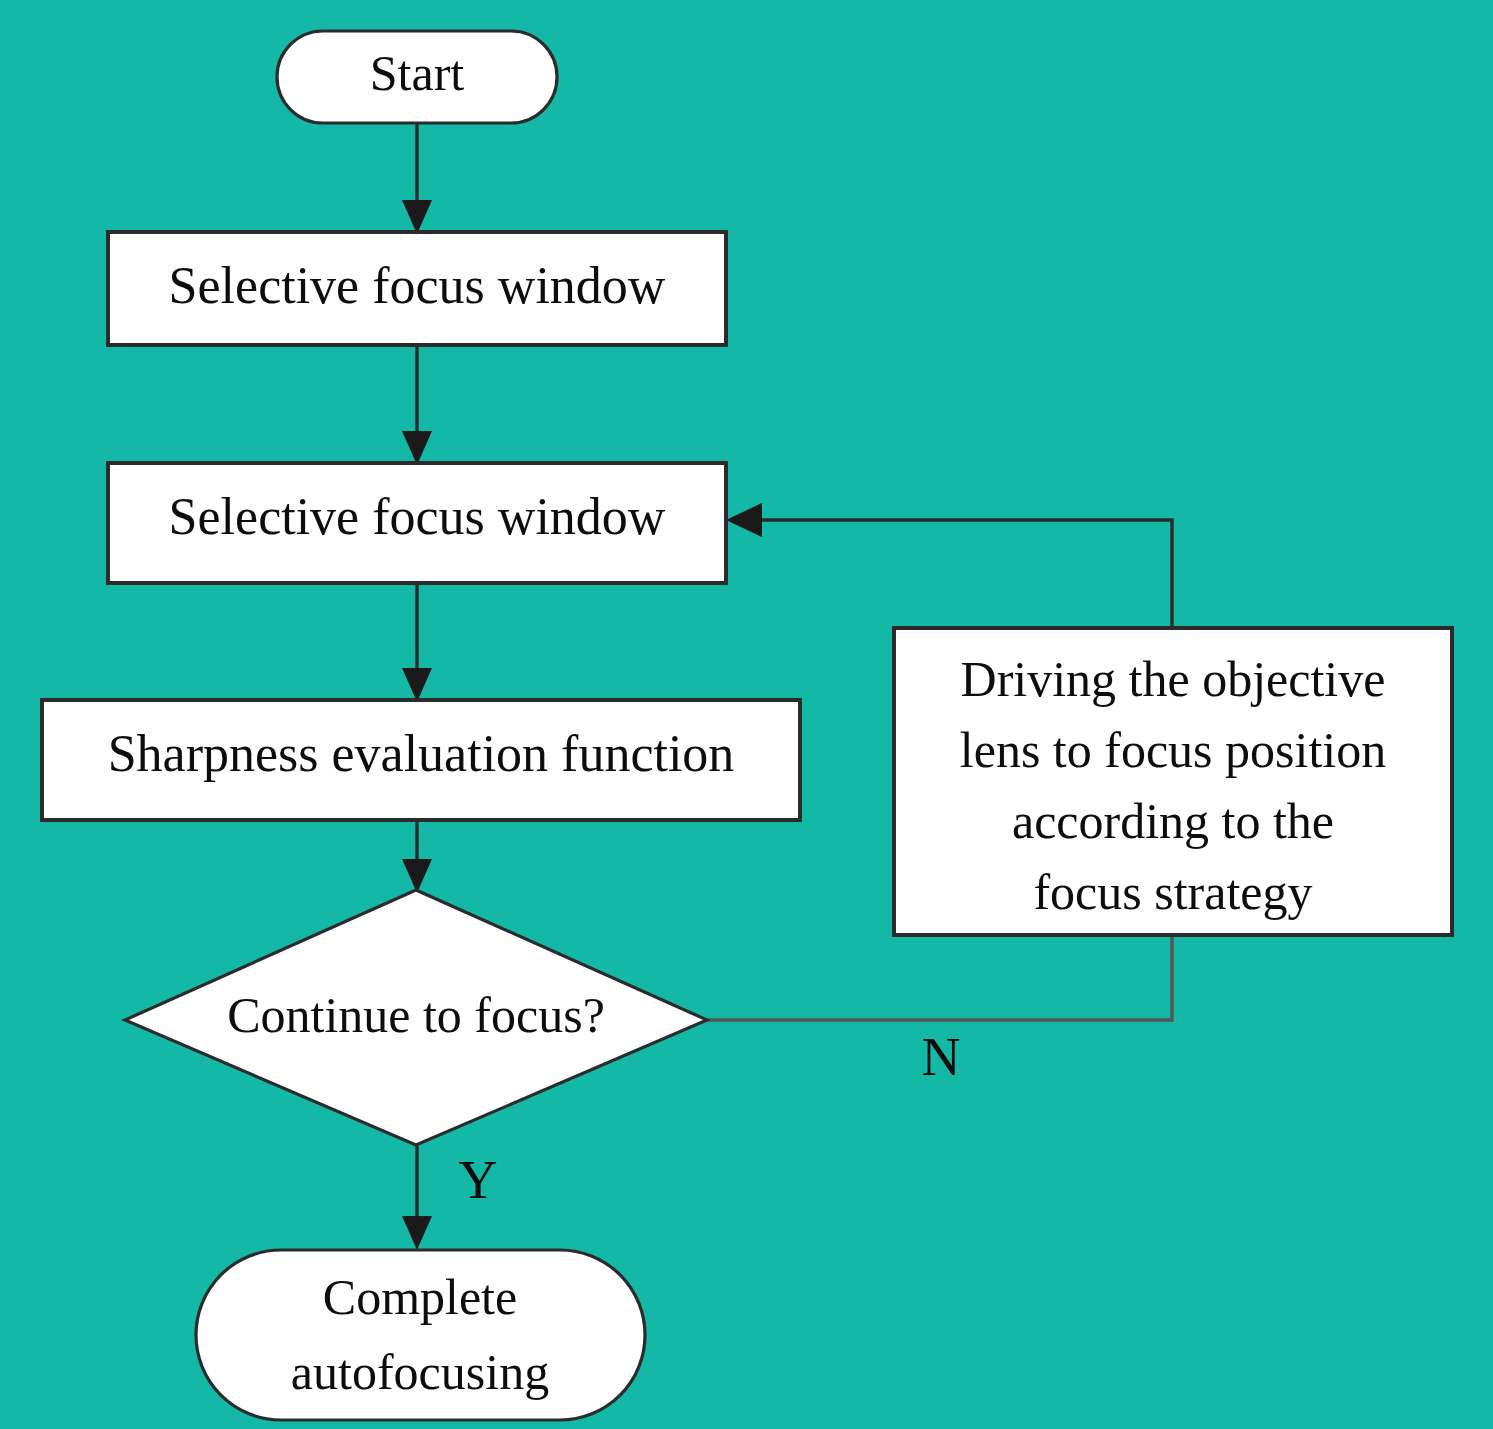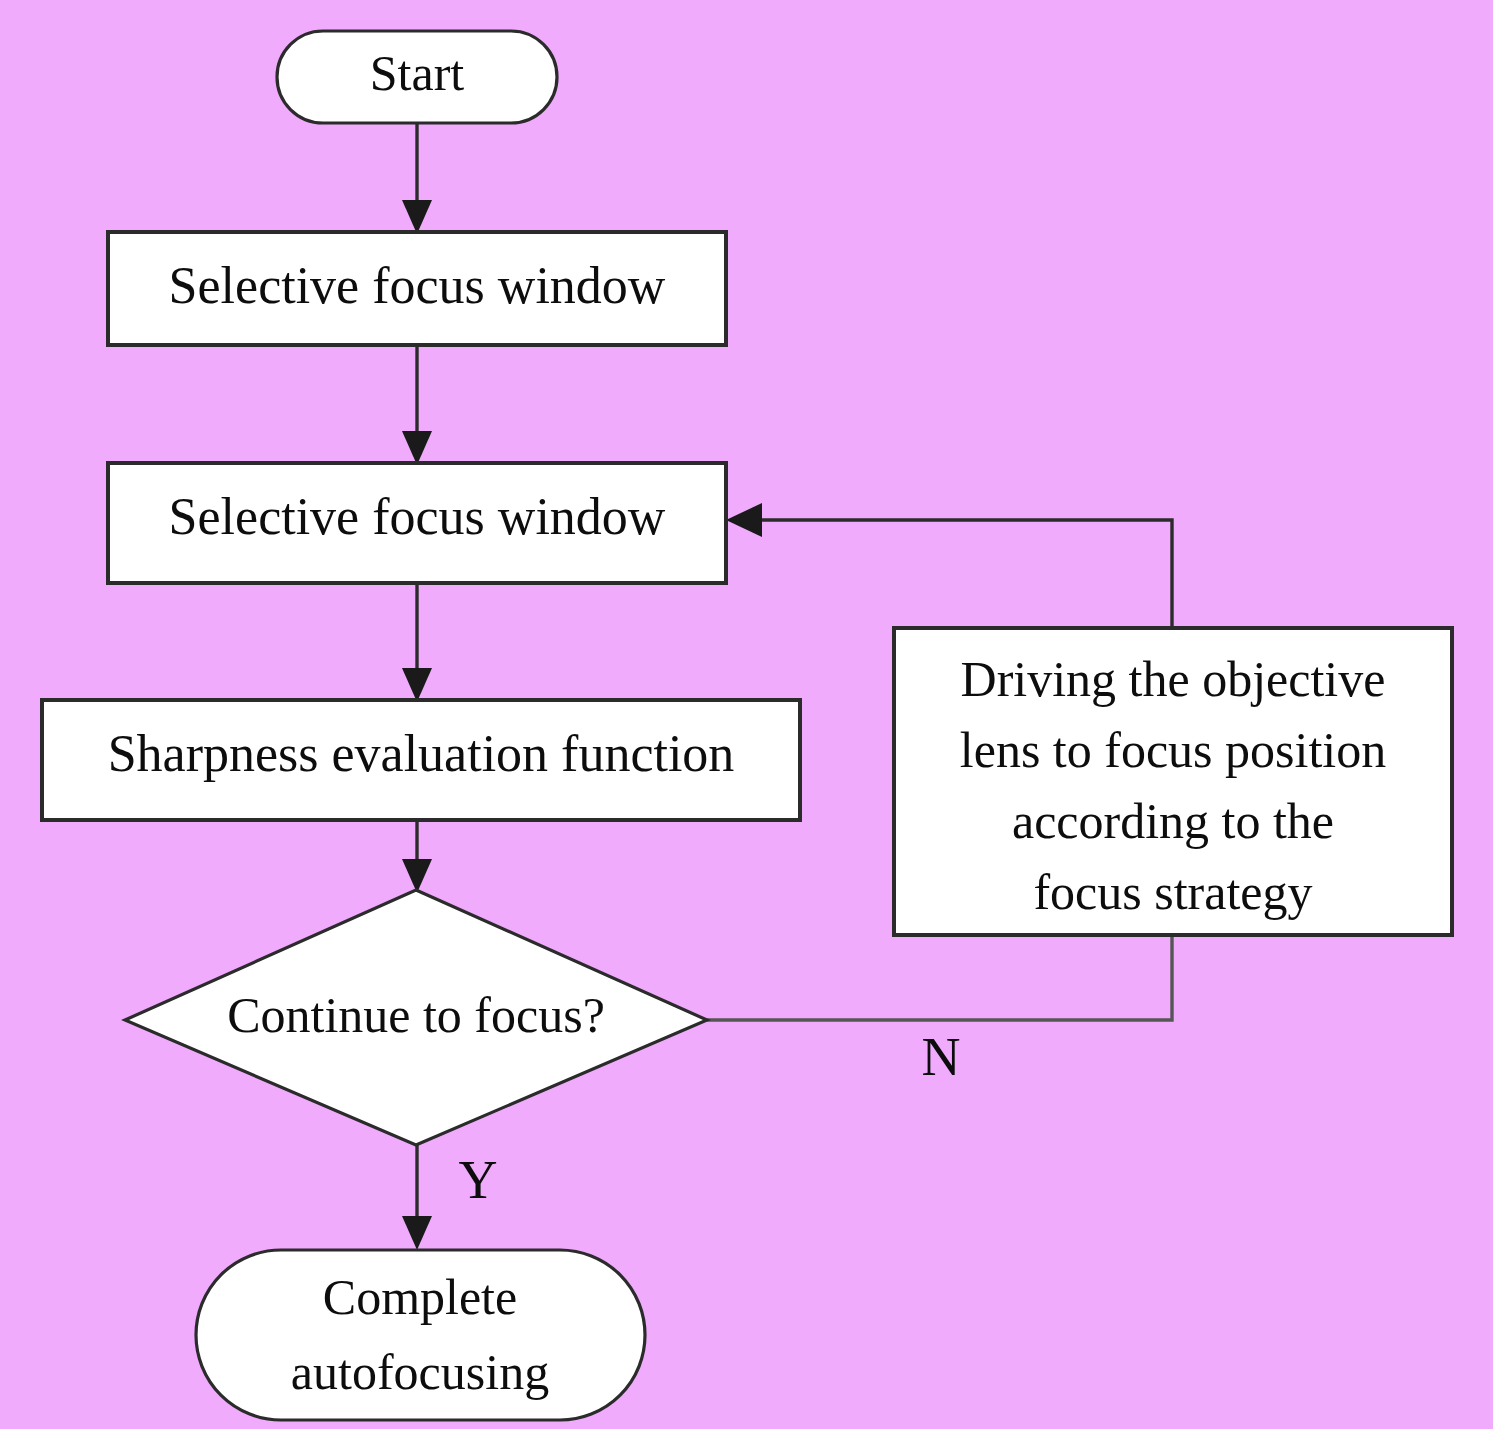--- a/index.html
+++ b/index.html
@@ -4,21 +4,21 @@
 <style>
   html, body {
     margin: 0;
     padding: 0;
     background: #ffffff;
   }
   #canvas {
     position: relative;
     width: 1493px;
     height: 1429px;
-    background: #f0abfc;
+    background: #14b8a6;
     overflow: hidden;
     font-family: "Liberation Serif", "DejaVu Serif", serif;
   }
   #flow-svg {
     position: absolute;
     left: 0;
     top: 0;
     width: 1493px;
     height: 1429px;
   }

